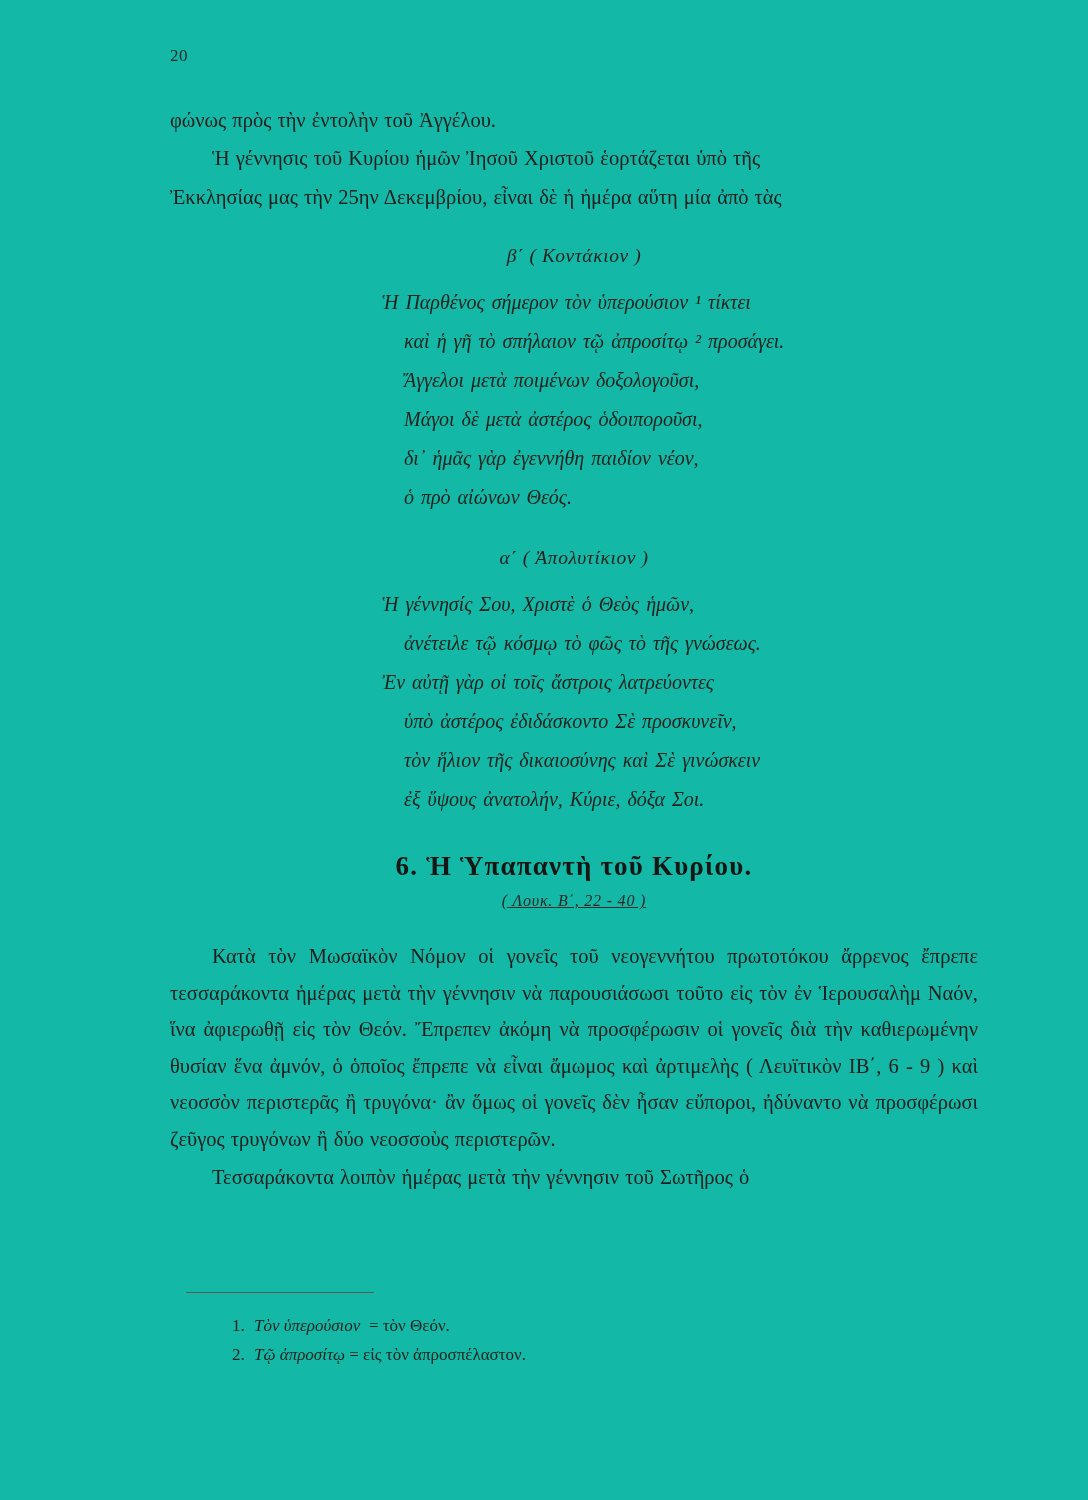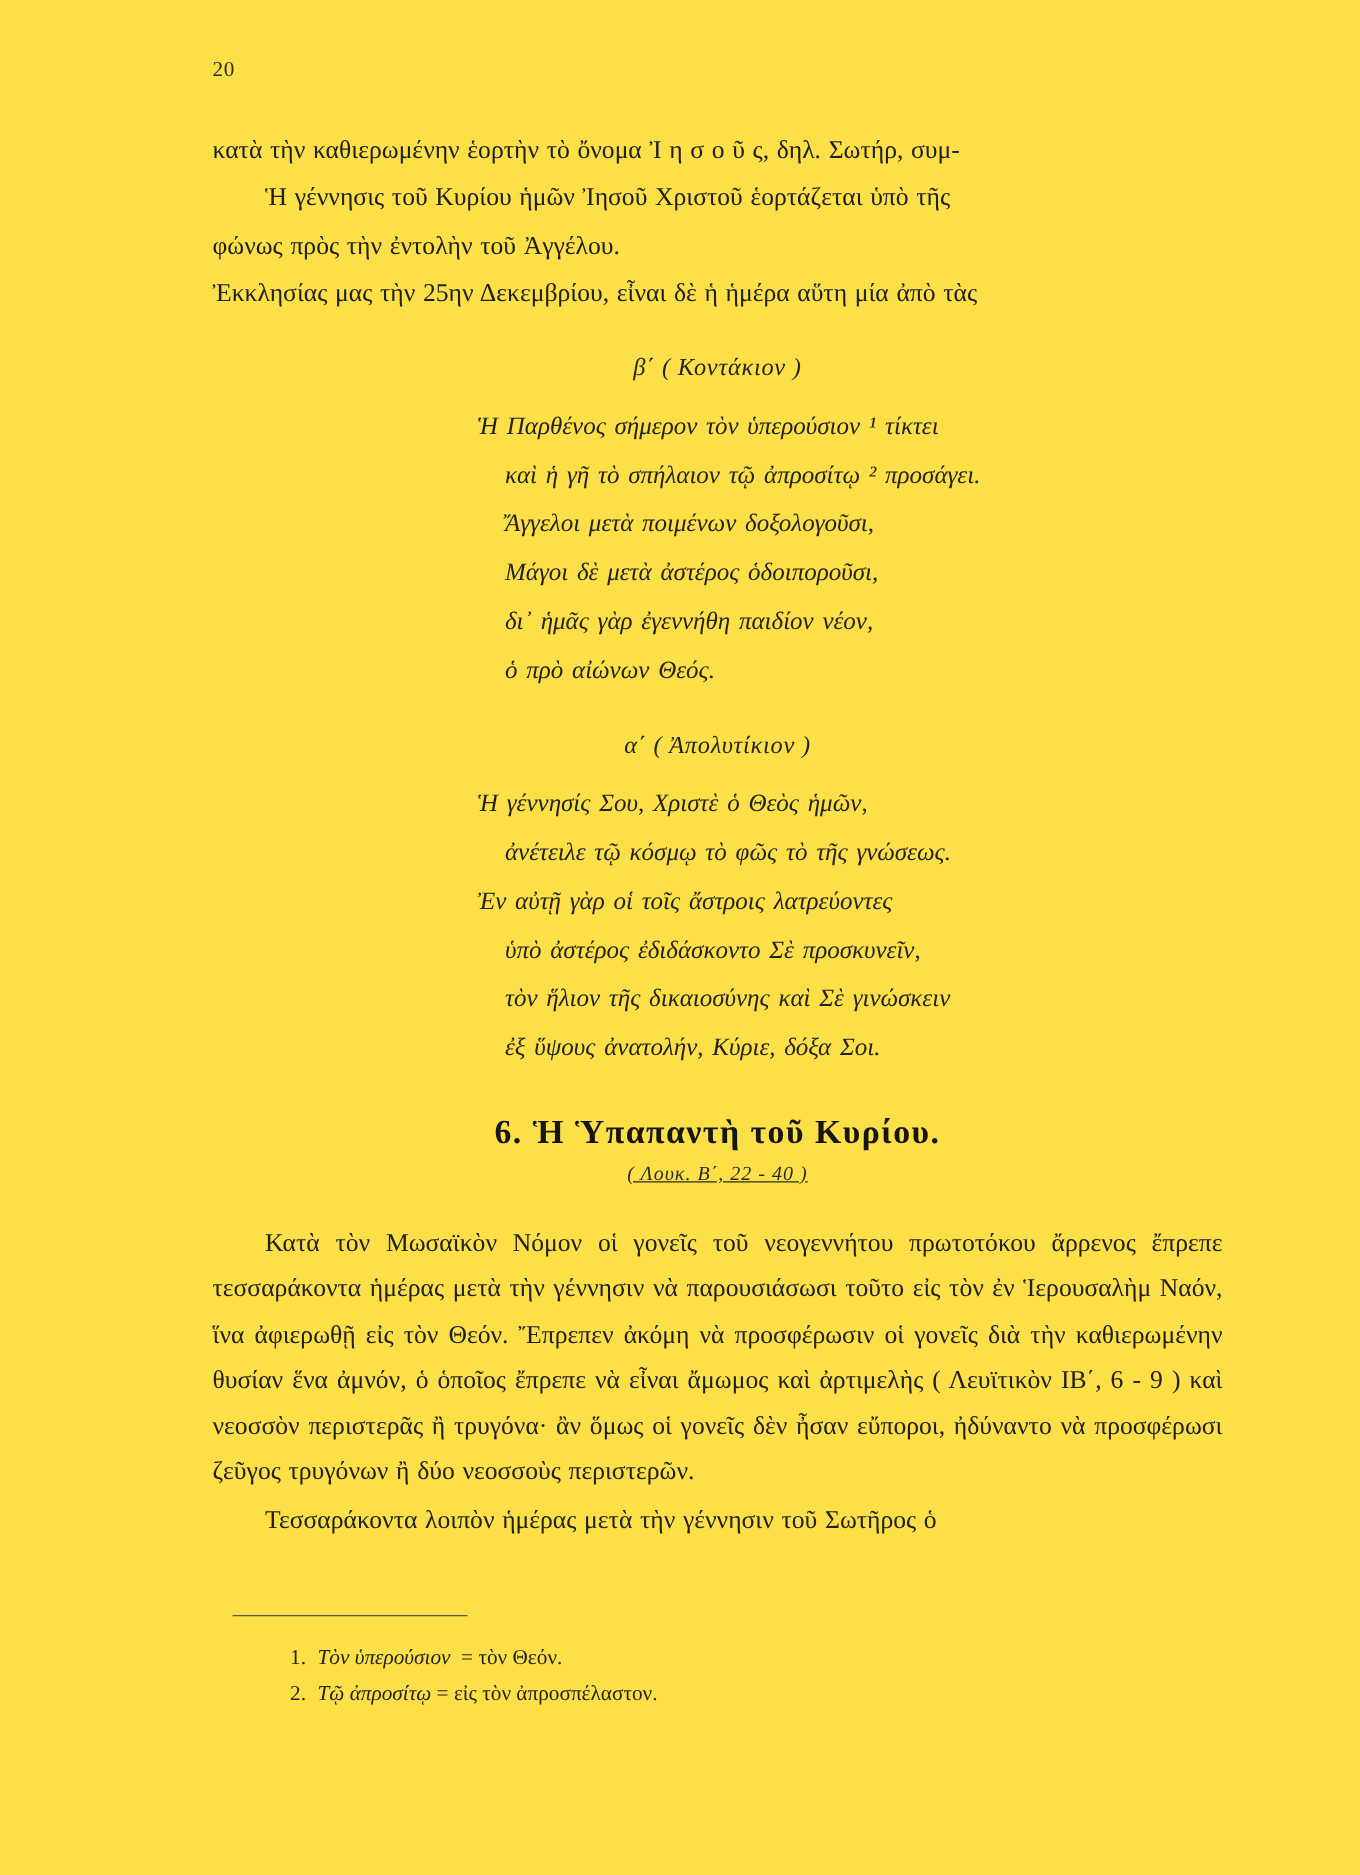--- a/index.html
+++ b/index.html
@@ -11,21 +11,21 @@
     height: 1500px;
     background: #ffffff;
     font-family: "Liberation Serif", serif;
     color: #1a1a1a;
     overflow: hidden;
   }
   .page {
     position: relative;
     width: 1088px;
     height: 1500px;
-    background: #fde047;
+    background: #14b8a6;
     box-sizing: border-box;
     padding: 44px 110px 0 170px;
   }
   .page-number {
     position: absolute;
     top: 46px;
     left: 170px;
     font-size: 17px;
     color: #2a2a2a;
     letter-spacing: 0.5px;
@@ -116,23 +116,22 @@
   }
 </style>
 </head>
 <body>
 
 <div class="page">
 
   <div class="page-number">20</div>
 
   <div class="body-block">
-    <p class="para">κατὰ τὴν καθιερωμένην ἑορτὴν τὸ ὄνομα  Ἰ η σ ο ῦ ς,  δηλ. Σωτήρ, συμ-</p>
+    <p class="para">φώνως πρὸς τὴν ἐντολὴν τοῦ Ἀγγέλου.</p>
     <p class="para indent">Ἡ γέννησις τοῦ Κυρίου ἡμῶν Ἰησοῦ Χριστοῦ ἑορτάζεται ὑπὸ τῆς</p>
-    <p class="para">φώνως πρὸς τὴν ἐντολὴν τοῦ Ἀγγέλου.</p>
     <p class="para">Ἐκκλησίας μας τὴν 25ην Δεκεμβρίου, εἶναι δὲ ἡ ἡμέρα αὕτη μία ἀπὸ τὰς</p>
   </div>
 
   <div class="hymn-block">
     <div class="hymn-title">β΄ ( Κοντάκιον )</div>
     <div class="hymn-lines">
       <span class="ln">Ἡ Παρθένος σήμερον τὸν ὑπερούσιον ¹ τίκτει</span>
       <span class="ln ind">καὶ ἡ γῆ τὸ σπήλαιον τῷ ἀπροσίτῳ ² προσάγει.</span>
       <span class="ln ind">Ἄγγελοι μετὰ ποιμένων δοξολογοῦσι,</span>
       <span class="ln ind">Μάγοι δὲ μετὰ ἀστέρος ὁδοιποροῦσι,</span>

